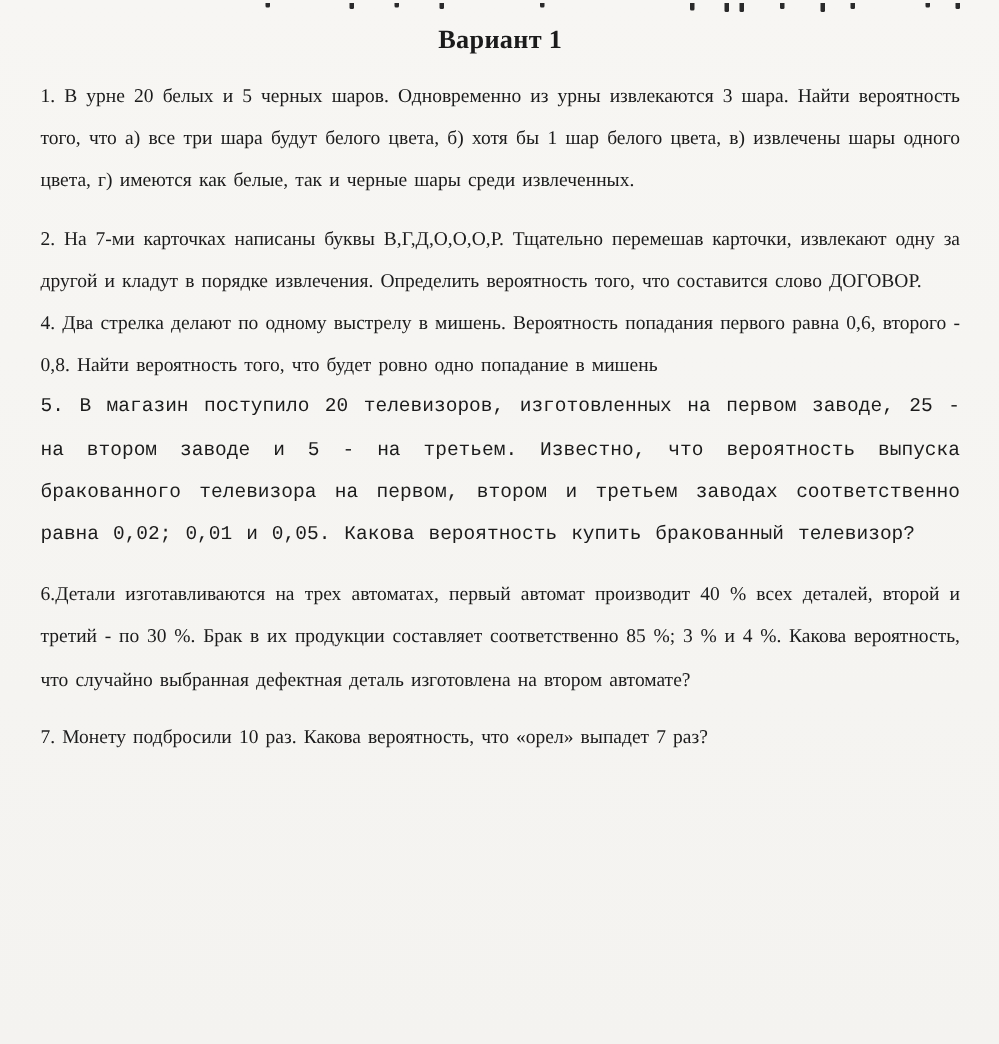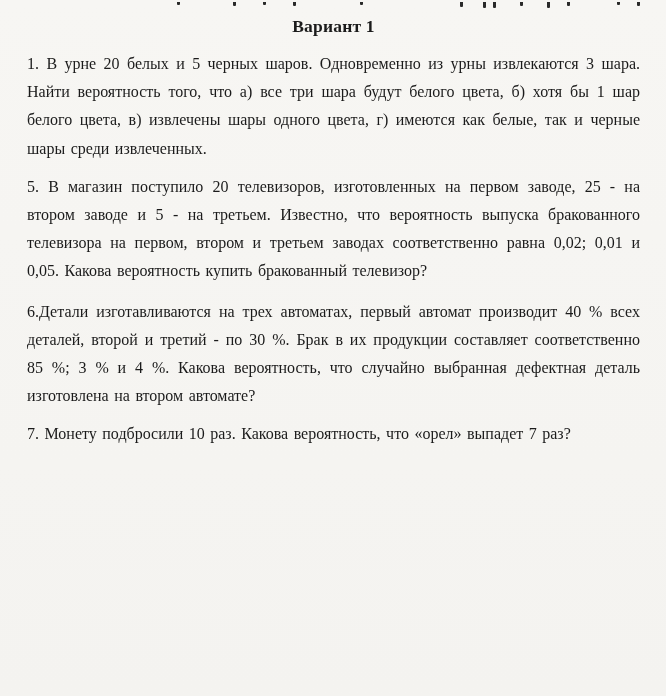--- a/index.html
+++ b/index.html
@@ -37,27 +37,27 @@
   .title {
     text-align: center;
     font-weight: bold;
     font-size: 17.5px;
     line-height: 28px;
     margin: 3px 0 10px 0;
     letter-spacing: 0.2px;
   }
   p.problem {
     margin: 0;
-    font-size: 16px;
+    font-size: 13px;
     line-height: 28.2px;
     text-align: justify;
     word-spacing: 1.5px;
   }
   p.gap10 { margin-bottom: 10px; }
-  p.gap12 { margin-bottom: 12px; }
+  p.gap12 { margin-bottom: 12px; font-family: Liberation Mono, monospace; }
 </style>
 </head>
 <body>
 
 <div class="page">
 
   <div class="clipped-line">
     <span class="m" style="left:150px;height:3px"></span>
     <span class="m" style="left:206px;height:4px"></span>
     <span class="m" style="left:236px;height:3px"></span>
@@ -70,17 +70,19 @@
     <span class="m" style="left:520px;height:6px"></span>
     <span class="m" style="left:540px;height:4px"></span>
     <span class="m" style="left:590px;height:3px"></span>
     <span class="m" style="left:610px;height:4px"></span>
 
   </div>
 
   <div class="title">Вариант 1</div>
 
   <p class="problem gap10">1. В урне 20 белых и 5 черных шаров. Одновременно из урны извлекаются 3 шара. Найти вероятность того, что а) все три  шара будут белого цвета, б) хотя бы 1 шар белого цвета, в) извлечены шары одного цвета,  г) имеются как белые, так и черные шары среди извлеченных.</p>
+  <p class="problem">2. На 7-ми карточках написаны буквы В,Г,Д,О,О,О,Р. Тщательно перемешав карточки, извлекают одну за другой и кладут в порядке извлечения. Определить вероятность того, что составится слово ДОГОВОР.</p>
+  <p class="problem">4. Два стрелка делают по одному выстрелу в мишень. Вероятность попадания первого равна 0,6, второго - 0,8. Найти вероятность того, что будет ровно одно попадание в мишень</p>
   <p class="problem gap12">5. В магазин поступило 20 телевизоров, изготовленных на первом заводе, 25 - на втором заводе и 5 - на третьем. Известно, что вероятность выпуска бракованного телевизора на первом, втором и третьем заводах соответственно равна 0,02; 0,01 и 0,05. Какова вероятность купить бракованный телевизор?</p>
   <p class="problem gap10">6.Детали изготавливаются на трех автоматах, первый автомат производит 40 % всех деталей, второй и третий - по 30 %. Брак в их продукции составляет соответственно 85 %; 3 % и 4 %. Какова вероятность, что случайно выбранная дефектная деталь изготовлена на втором автомате?</p>
   <p class="problem">7. Монету подбросили 10 раз. Какова вероятность, что «орел»  выпадет 7 раз?</p>
 
 </div>
 
 </body></html>

